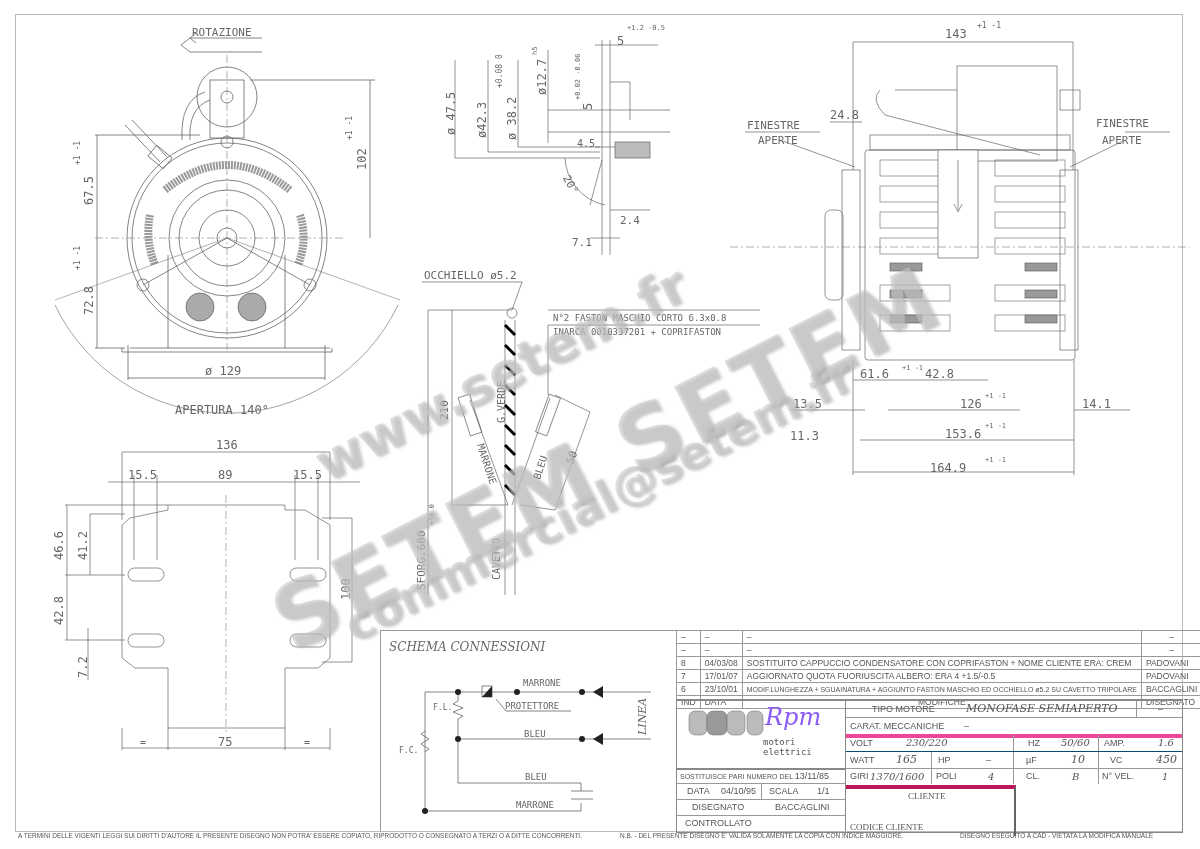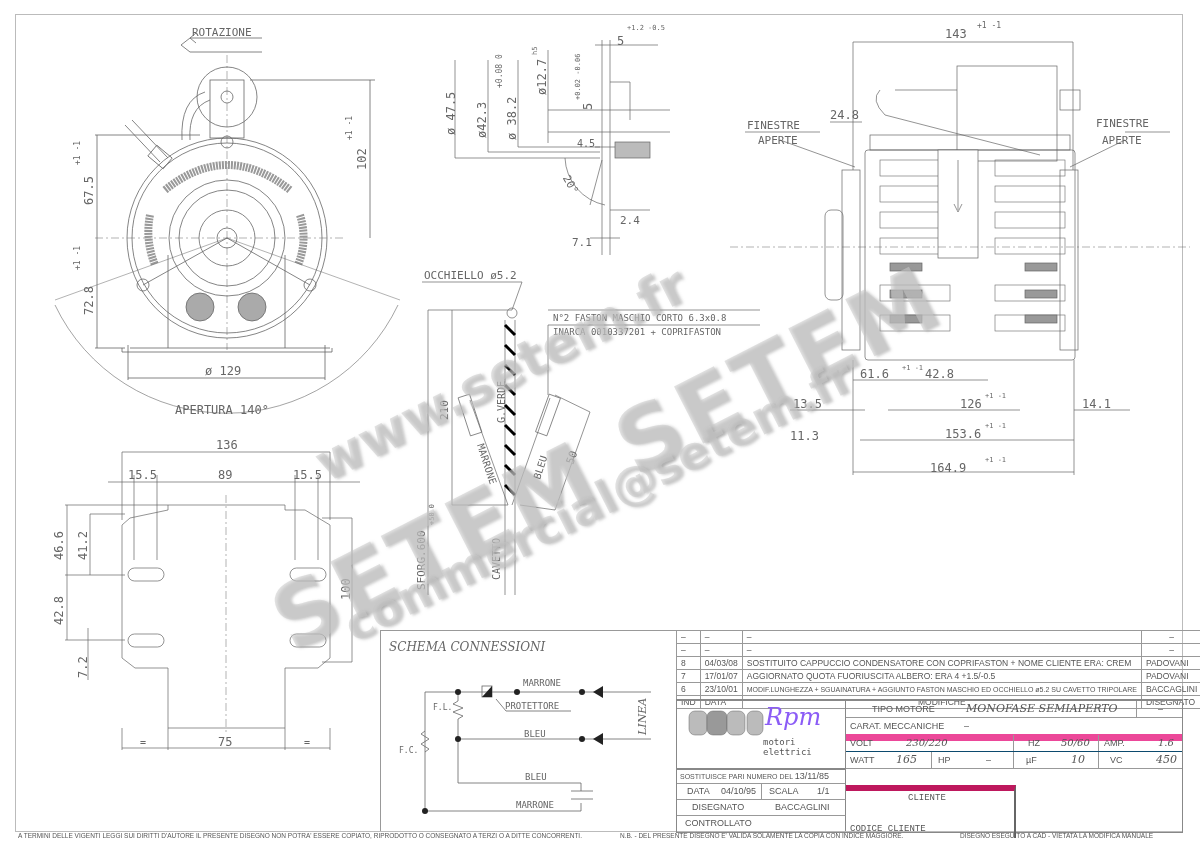--- a/index.html
+++ b/index.html
@@ -348,21 +348,21 @@
       <span style="position:absolute;left:8px">CONTROLLATO</span>
     </div>
 
     <div style="position:absolute;left:169px;top:0;width:336px;height:84px;font-family:'Liberation Sans',sans-serif;font-size:9px;color:#555;">
       <div style="position:absolute;left:0;top:0;width:336px;height:16px;border-bottom:1px solid #999;line-height:16px;">
         <span style="position:absolute;left:26px">TIPO MOTORE</span>
         <span class="italic" style="position:absolute;left:120px;font-size:11px">MONOFASE SEMIAPERTO</span>
         <span style="position:absolute;left:290px;top:0;height:16px;border-left:1px solid #999;"></span>
         <span style="position:absolute;left:312px">–</span>
       </div>
-      <div style="position:absolute;left:0;top:17px;width:336px;height:16px;border-bottom:7px solid #ec4899;line-height:16px;">
+      <div style="position:absolute;left:0;top:17px;width:336px;height:16px;border-bottom:4px solid #ec4899;line-height:16px;">
         <span style="position:absolute;left:4px">CARAT. MECCANICHE</span>
         <span style="position:absolute;left:118px">–</span>
       </div>
       <div style="position:absolute;left:0;top:34px;width:336px;height:16px;border-bottom:1px solid #0c4a6e;line-height:16px;">
         <span style="position:absolute;left:4px">VOLT</span>
         <span class="italic" style="position:absolute;left:60px;font-size:10px">230/220</span>
         <span style="position:absolute;left:167px;top:0;height:16px;border-left:1px solid #999;"></span>
         <span style="position:absolute;left:182px">HZ</span>
         <span class="italic" style="position:absolute;left:215px;font-size:10px">50/60</span>
         <span style="position:absolute;left:252px;top:0;height:16px;border-left:1px solid #999;"></span>
@@ -375,23 +375,36 @@
         <span style="position:absolute;left:85px;top:0;height:16px;border-left:1px solid #999;"></span>
         <span style="position:absolute;left:92px">HP</span>
         <span style="position:absolute;left:140px">–</span>
         <span style="position:absolute;left:167px;top:0;height:16px;border-left:1px solid #999;"></span>
         <span style="position:absolute;left:180px">µF</span>
         <span class="italic" style="position:absolute;left:225px;font-size:11px">10</span>
         <span style="position:absolute;left:252px;top:0;height:16px;border-left:1px solid #999;"></span>
         <span style="position:absolute;left:264px">VC</span>
         <span class="italic" style="position:absolute;left:310px;font-size:11px">450</span>
       </div>
-    </div>
-
-    <div style="position:absolute;left:169px;top:84px;width:168px;height:47px;border-top:6px solid #be185d;border-right:2px solid #666;font-family:Liberation Mono, monospace;font-size:9px;color:#555;">
+      <div style="position:absolute;left:0;top:68px;width:336px;height:15px;line-height:15px;">
+        <span style="position:absolute;left:4px">GIRI</span>
+        <span class="italic" style="position:absolute;left:24px;font-size:10px">1370/1600</span>
+        <span style="position:absolute;left:85px;top:0;height:15px;border-left:1px solid #999;"></span>
+        <span style="position:absolute;left:90px">POLI</span>
+        <span class="italic" style="position:absolute;left:142px;font-size:10px">4</span>
+        <span style="position:absolute;left:167px;top:0;height:15px;border-left:1px solid #999;"></span>
+        <span style="position:absolute;left:180px">CL.</span>
+        <span class="italic" style="position:absolute;left:226px;font-size:10px">B</span>
+        <span style="position:absolute;left:252px;top:0;height:15px;border-left:1px solid #999;"></span>
+        <span style="position:absolute;left:256px">N° VEL.</span>
+        <span class="italic" style="position:absolute;left:316px;font-size:10px">1</span>
+      </div>
+    </div>
+
+    <div style="position:absolute;left:169px;top:84px;width:168px;height:47px;border-top:4px solid #be185d;border-right:2px solid #666;font-family:Liberation Serif, serif;font-size:9px;color:#555;">
       <span style="position:absolute;left:62px;top:2px">CLIENTE</span>
       <span style="position:absolute;left:4px;top:33px">CODICE CLIENTE</span>
     </div>
 
   </div>
 
   <div class="tb" style="left:18px;top:832px;font-size:6.5px;font-family:'Liberation Sans',sans-serif;">A TERMINI DELLE VIGENTI LEGGI SUI DIRITTI D'AUTORE IL PRESENTE DISEGNO NON POTRA' ESSERE COPIATO, RIPRODOTTO O CONSEGNATO A TERZI O A DITTE CONCORRENTI.</div>
   <div class="tb" style="left:620px;top:832px;font-size:6.5px;font-family:'Liberation Sans',sans-serif;">N.B. - DEL PRESENTE DISEGNO E' VALIDA SOLAMENTE LA COPIA CON INDICE MAGGIORE.</div>
   <div class="tb" style="left:960px;top:832px;font-size:6.5px;font-family:'Liberation Sans',sans-serif;">DISEGNO ESEGUITO A CAD - VIETATA LA MODIFICA MANUALE</div>
 

